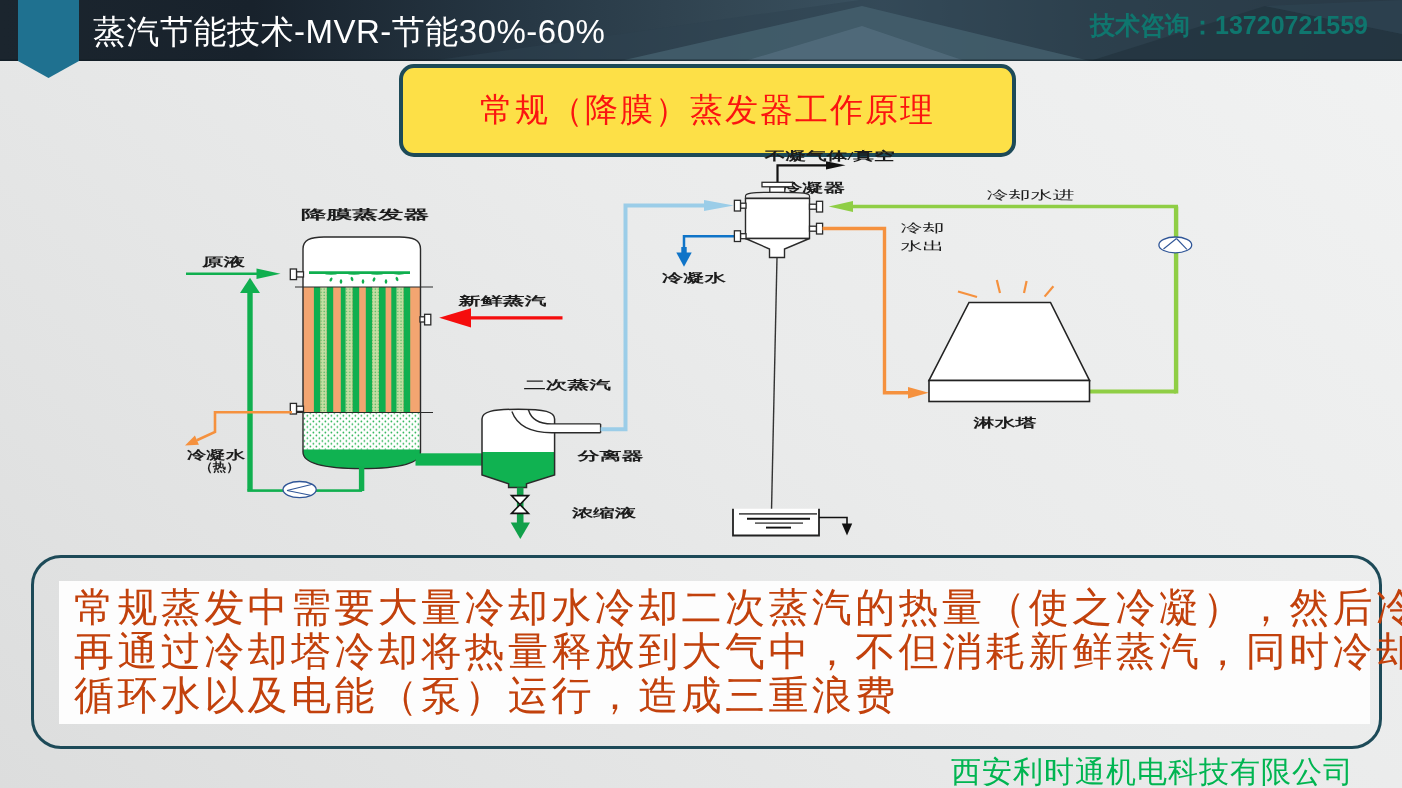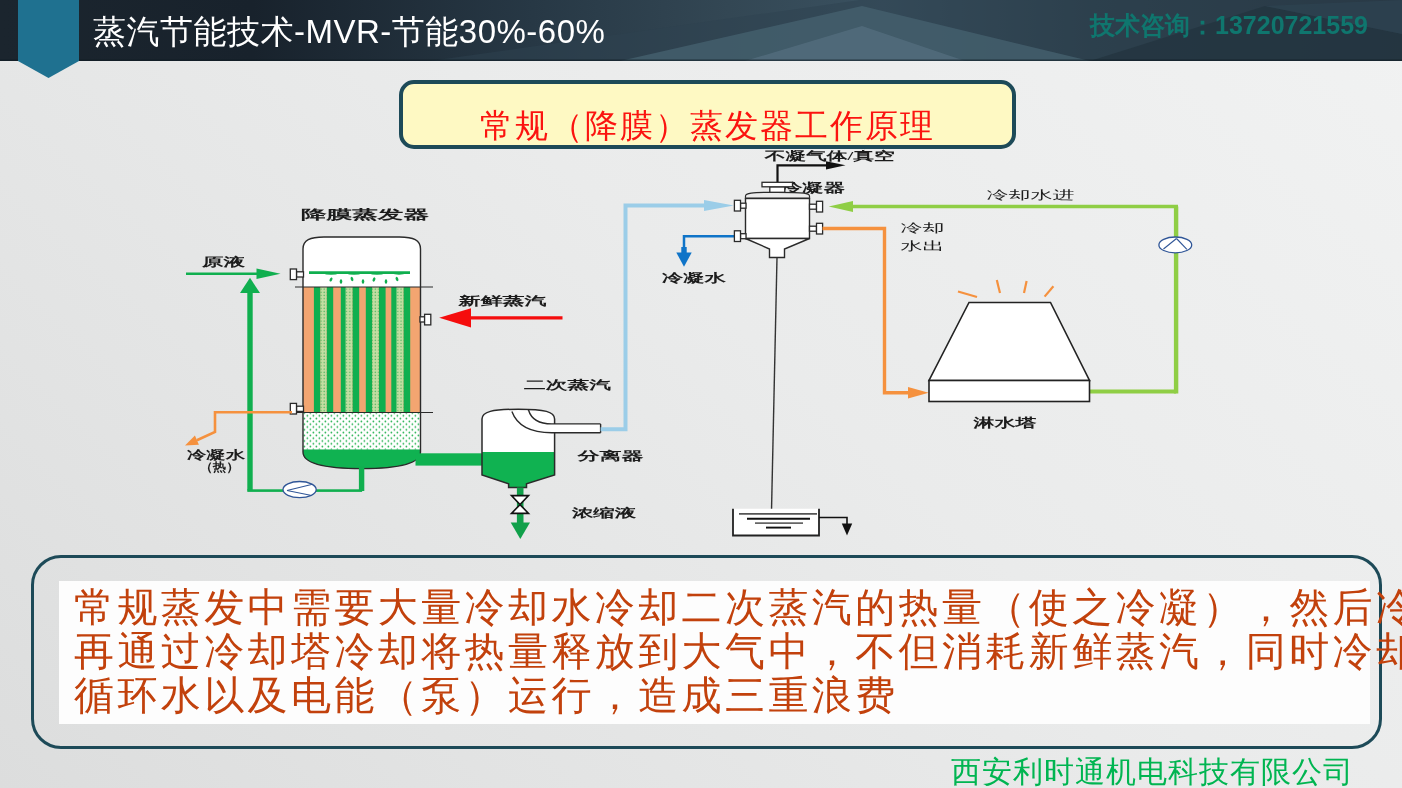--- a/index.html
+++ b/index.html
@@ -9,23 +9,23 @@
 #topbar{position:absolute;left:0;top:0;width:1402px;height:61px;
   background:linear-gradient(to right,#1b252e 0%,#18222c 18%,#273845 38%,#334754 52%,#3a5160 63%,#2b3e4a 78%,#25323d 100%)}
 #topbar svg{position:absolute;left:0;top:0}
 #ribbon{position:absolute;left:18px;top:0;width:61px;height:78px;
   background:#1f7190;
   clip-path:polygon(0 0,100% 0,100% 78.2%,50% 100%,0 78.2%)}
 #barTitle{position:absolute;left:93px;top:0;height:70px;line-height:63px;
   color:#fff;font-size:33px;letter-spacing:0.5px;white-space:nowrap}
 #barPhone{position:absolute;right:34px;top:9px;color:#0f766e;font-size:25px;
   font-weight:bold;white-space:nowrap}
-#titleBox{position:absolute;left:399px;top:80px;width:617px;height:69px;
+#titleBox{position:absolute;left:399px;top:64px;width:617px;height:93px;
   box-sizing:border-box;border:4px solid #1d4a58;border-radius:15px;
-  background:#fef9c3;text-align:center}
+  background:#fde047;text-align:center}
 #titleBox span{display:inline-block;margin-top:20px;color:#fb1410;font-size:33px;
   letter-spacing:2px;font-family:"Liberation Serif",serif;white-space:nowrap}
 #bottomPanel{position:absolute;left:59px;top:581px;width:1311px;height:143px;
   background:#fdfdfd}
 #bottomBox{position:absolute;left:31px;top:555px;width:1351px;height:194px;
   box-sizing:border-box;border:3.5px solid #1d4a58;border-radius:30px}
 #bottomText{position:absolute;left:74px;top:586px;width:1300px;
   font-family:"Liberation Serif",serif;font-size:40px;line-height:44px;
   letter-spacing:3.4px;color:#c2410c;white-space:nowrap}
 #company{position:absolute;right:48px;top:752px;color:#00b551;font-size:30px;

